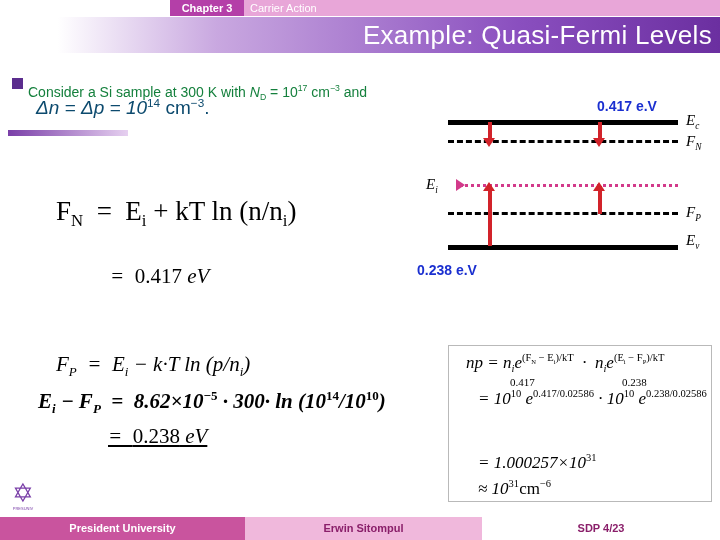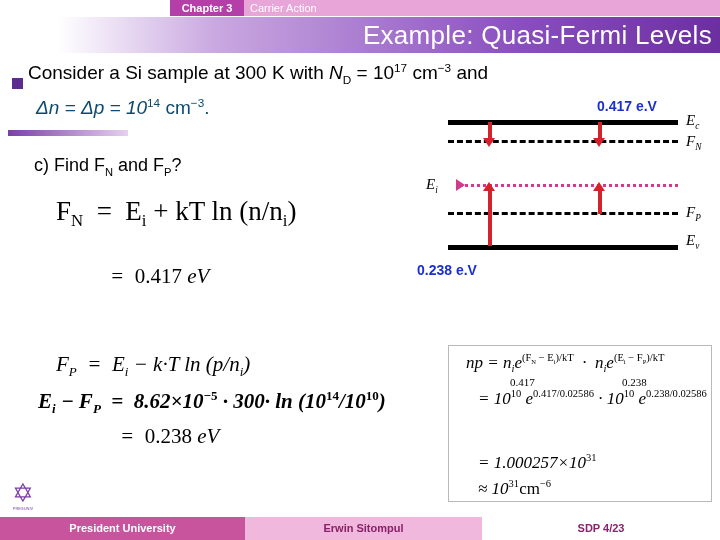--- a/index.html
+++ b/index.html
@@ -76,23 +76,23 @@
     position: absolute;
     left: 12px;
     top: 78px;
     width: 11px;
     height: 11px;
     background: #5b2d8e;
   }
   .line1 {
     position: absolute;
     left: 28px;
-    top: 61px;
-    font-size: 19px;
-    color: #000000;
+    top: 83px;
+    font-size: 14px;
+    color: #15803d;
     white-space: nowrap;
   }
   .line2 {
     position: absolute;
     left: 36px;
     top: 96px;
     font-size: 19px;
     color: #0c4a6e;
     white-space: nowrap;
   }
@@ -124,21 +124,21 @@
     font-family: "Liberation Serif", serif;
     color: #000000;
     white-space: nowrap;
   }
   .eqA1 { left: 56px; top: 196px; font-size: 27px; }
   .eqA2 { left: 56px; top: 230px; font-size: 21px; font-style: italic; }
   .eqA3 { left: 110px; top: 264px; font-size: 21px; font-style: italic; }
 
   .eqB1 { left: 56px; top: 352px; font-size: 21px; font-style: italic; }
   .eqB2 { left: 38px; top: 388px; font-size: 21px; font-style: italic; font-weight: bold; }
-  .eqB3 { left: 120px; top: 424px; font-size: 21px; font-style: italic; }
+  .eqB3 { left: 108px; top: 424px; font-size: 21px; font-style: italic; text-decoration: underline; }
 
   .upr { font-style: normal; }
 
   
   .diagram { position: absolute; left: 400px; top: 100px; width: 310px; height: 190px; }
   .band-line {
     position: absolute;
     height: 5px;
     background: #000000;
   }
@@ -283,23 +283,20 @@
   <div class="bullet-sq"></div>
   <div class="line1">
     <span>Consider a Si sample at 300 K with </span><span class="italic">N</span><sub>D</sub><span> = 10</span><sup>17</sup><span> cm</span><sup>−3</sup><span> and</span>
   </div>
   <div class="line2">
     <span class="italic">Δn = Δp = 10</span><sup>14</sup><span> cm</span><sup>−3</sup><span>.</span>
   </div>
 
   <div class="underline-bar"></div>
 
-  <div class="qc">
-    <span>c)  Find F</span><sub>N</sub><span> and F</span><sub>P</sub><span>?</span>
-  </div>
 
   <div class="eq eqA1">
     F<sub>N</sub> &nbsp;=&nbsp; E<sub>i</sub> + kT ln<span class="upr">&nbsp;</span>(<span>n</span>/<span>n</span><sub>i</sub>)
   </div>
   <div class="eq eqA3">
     =&nbsp; <span class="upr">0.417</span> eV
   </div>
 
   <div class="eq eqB1">
     F<sub>P</sub> &nbsp;=&nbsp; E<sub>i</sub> − k·T ln<span class="upr">&nbsp;</span>(<span>p</span>/<span>n</span><sub>i</sub>)

